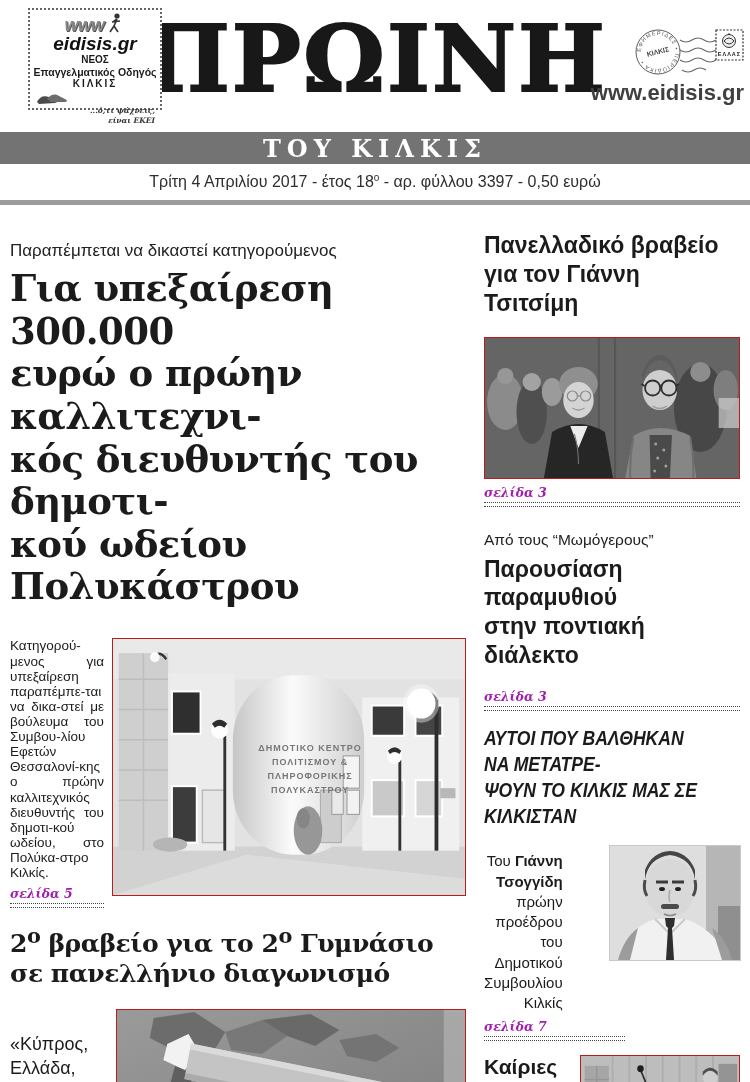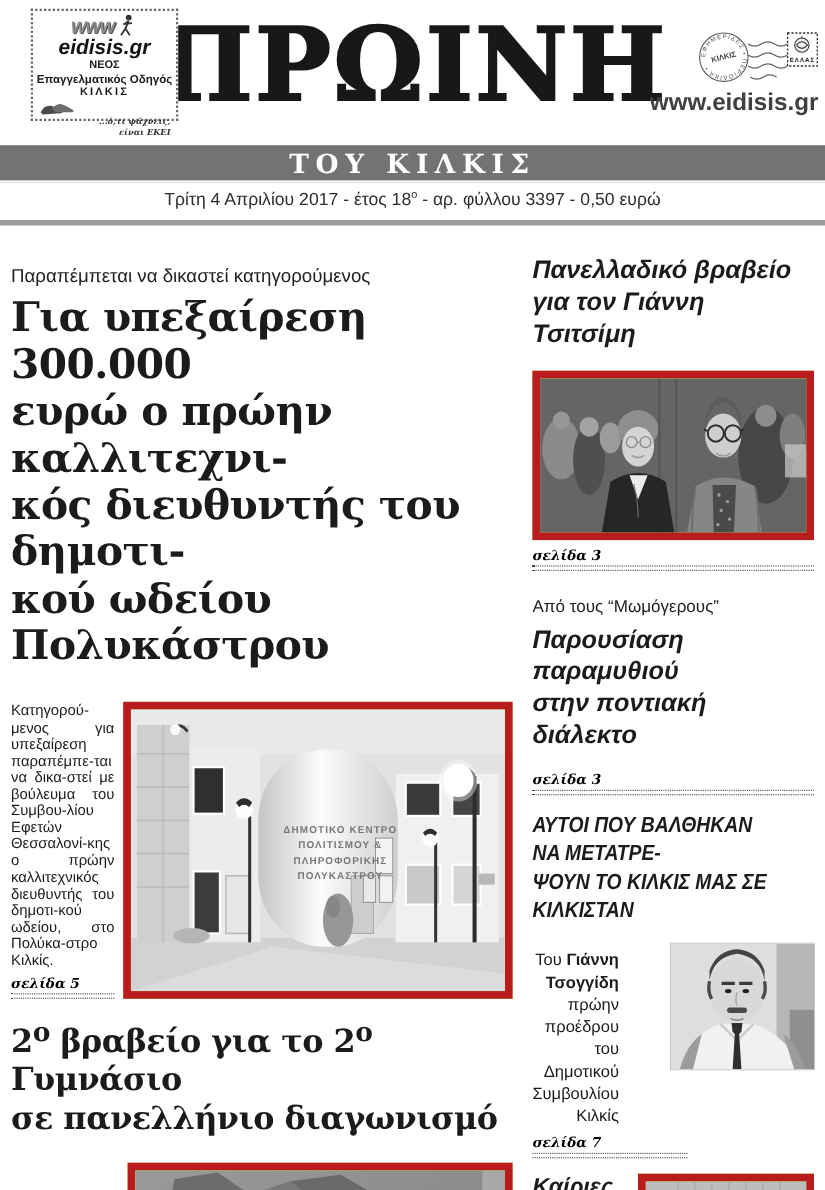--- a/index.html
+++ b/index.html
@@ -35,30 +35,30 @@
   .dateline b{font-weight:400;}
   .gray-rule{height:5px;background:#9c9c9c;margin:5px 0 0;}
   
   .cols{display:flex;gap:18px;padding:0 10px;margin-top:12px;}
   .col-left{width:456px;flex:none;}
   .col-right{flex:1;min-width:0;}
   .kicker{font-size:17px;color:#222;margin-top:24px;}
   .kicker-sm{font-size:15.5px;color:#222;}
   .h-serif-xl{font-family:"DejaVu Serif",serif;font-weight:700;font-size:37px;line-height:1.15;
               white-space:pre-line;margin-top:6px;letter-spacing:-0.5px;}
-  .h-serif-lg{font-family:"DejaVu Serif",serif;font-weight:700;font-size:29px;line-height:1.18;
+  .h-serif-lg{font-family:"DejaVu Serif",serif;font-weight:700;font-size:25px;line-height:1.18;
               margin-top:16px;letter-spacing:-0.5px;}
-  .h-sans{font-weight:700;white-space:pre-line;font-style:italic;}
+  .h-sans{font-weight:700;white-space:pre-line;}
   .h-r{font-size:23px;line-height:1.25;margin-top:12px;}
-  .pageref{font:italic 700 12.5px "DejaVu Serif",serif;color:#000000;margin-top:6px;}
+  .pageref{font:italic 700 12.5px "DejaVu Serif",serif;color:#a21caf;margin-top:6px;}
   .dotline{height:3px;border-top:1px dotted #444;border-bottom:1px dotted #444;margin-top:2px;}
   .row{display:flex;gap:8px;margin-top:10px;}
   .aside1{width:94px;flex:none;font-size:13.5px;line-height:1.12;text-align:justify;}
   .aside2{width:98px;flex:none;font-size:18px;line-height:1.32;white-space:pre-line;}
-  .photo{flex:1;min-width:0;border:7px solid #b91c1c;position:relative;background:#bef264;}
+  .photo{flex:1;min-width:0;border:1px solid #b91c1c;position:relative;background:#000000;}
   .photo svg{display:block;width:100%;height:100%;}
   .bld-sign{position:absolute;left:35%;top:40%;width:42%;text-align:center;
             font:700 9px "Liberation Sans",sans-serif;color:#777;letter-spacing:1px;
             white-space:pre-line;line-height:1.55;}
   .cond{display:inline-block;transform:scaleX(0.88);transform-origin:0 50%;white-space:pre-line;}
   .h-ital{font:italic 700 20px "Liberation Sans",sans-serif;line-height:1.3;margin-top:14px;}
   .byline{flex:1;text-align:right;font-size:15px;line-height:1.35;padding:6px 10px 0 0;}
   .byline b{white-space:pre-line;}
   .byline .role{white-space:pre-line;}
   .portrait{width:130px;height:114px;flex:none;border:1px solid #c9c9c9;}

